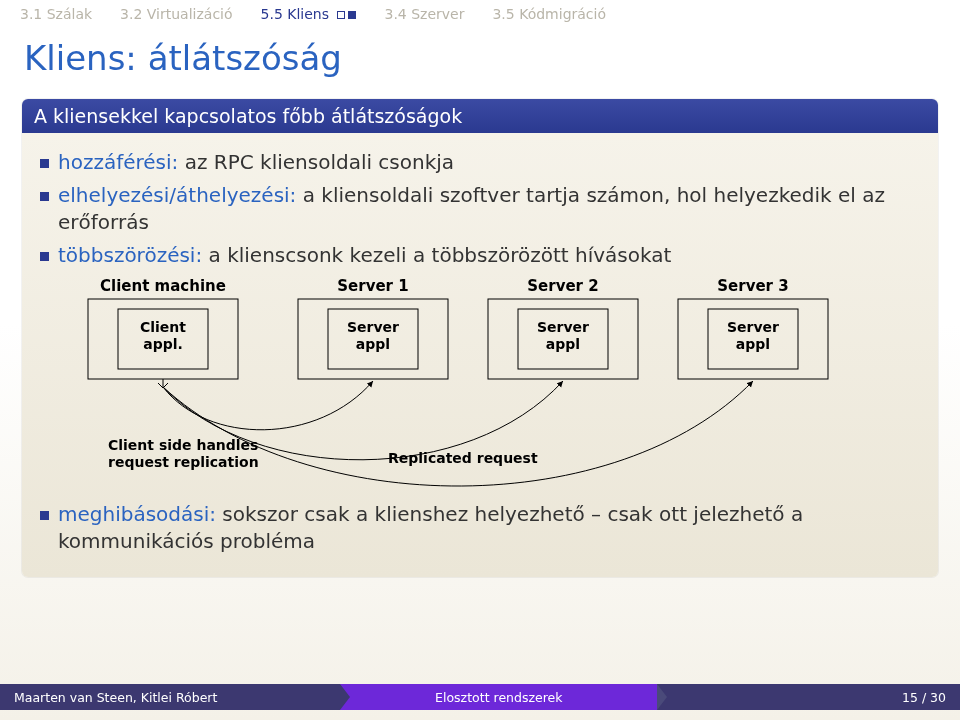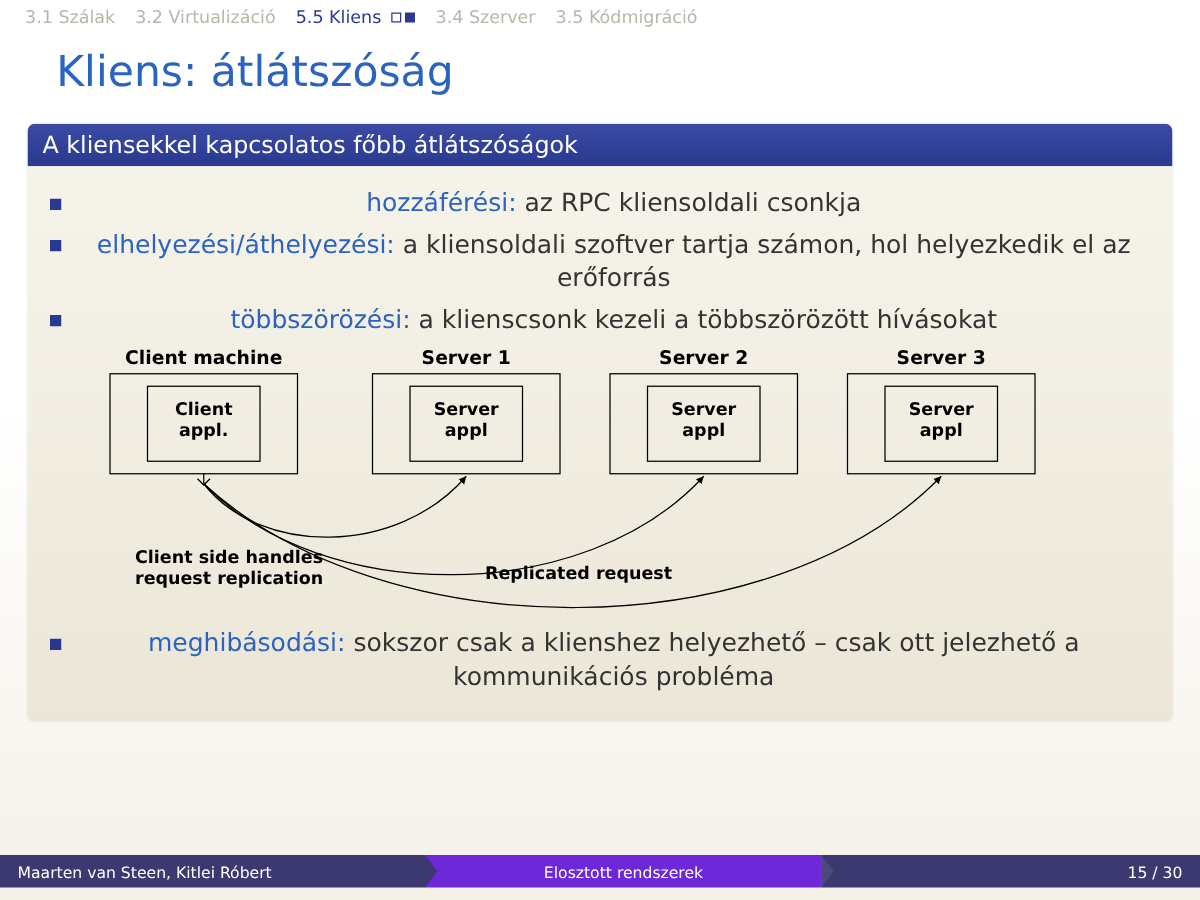--- a/index.html
+++ b/index.html
@@ -12,38 +12,37 @@
     background: linear-gradient(#ffffff 0%, #ffffff 45%, #f4f1e8 100%);
     overflow: hidden;
   }
   .slide {
     position: relative;
     width: 960px;
     height: 720px;
   }
   .topnav {
     display: flex;
-    gap: 16px;
+    gap: 28px;
     padding: 6px 20px 8px 20px;
     font-size: 14px;
     color: #b9b5a9;
   }
   .topnav .nav-item.active { color: #2a3990; }
   .nav-indicators { display: inline-flex; gap: 3px; margin-left: 4px; vertical-align: middle; }
   .ind-open, .ind-fill {
     display: inline-block; width: 8px; height: 8px; box-sizing: border-box;
   }
   .ind-open { border: 1px solid #2a3990; background: transparent; }
   .ind-fill { background: #2a3990; }
   .title {
     padding: 8px 24px 4px 24px;
     font-size: 34px;
     color: #2a63c0;
     font-weight: 400;
-    margin-left: 21px;
   }
   .block {
     margin: 17px 22px 0 22px;
     border-radius: 6px;
     overflow: hidden;
     box-shadow: 0 0 0 1px rgba(0,0,0,0.05);
   }
   .block-head {
     background: linear-gradient(#3b4aa3, #2a3990);
     color: #fff;
@@ -51,21 +50,20 @@
     font-size: 19px;
   }
   .block-body {
     background: linear-gradient(#f6f3ea, #ebe6d7);
     padding: 10px 14px 16px 14px;
   }
   ul.itemize {
     list-style: none;
     padding: 0;
     margin: 0;
-    text-align: center;
   }
   ul.itemize > li {
     position: relative;
     padding-left: 22px;
     font-size: 20px;
     line-height: 1.35;
     margin: 6px 0;
     color: #333;
   }
   ul.itemize > li::before {

